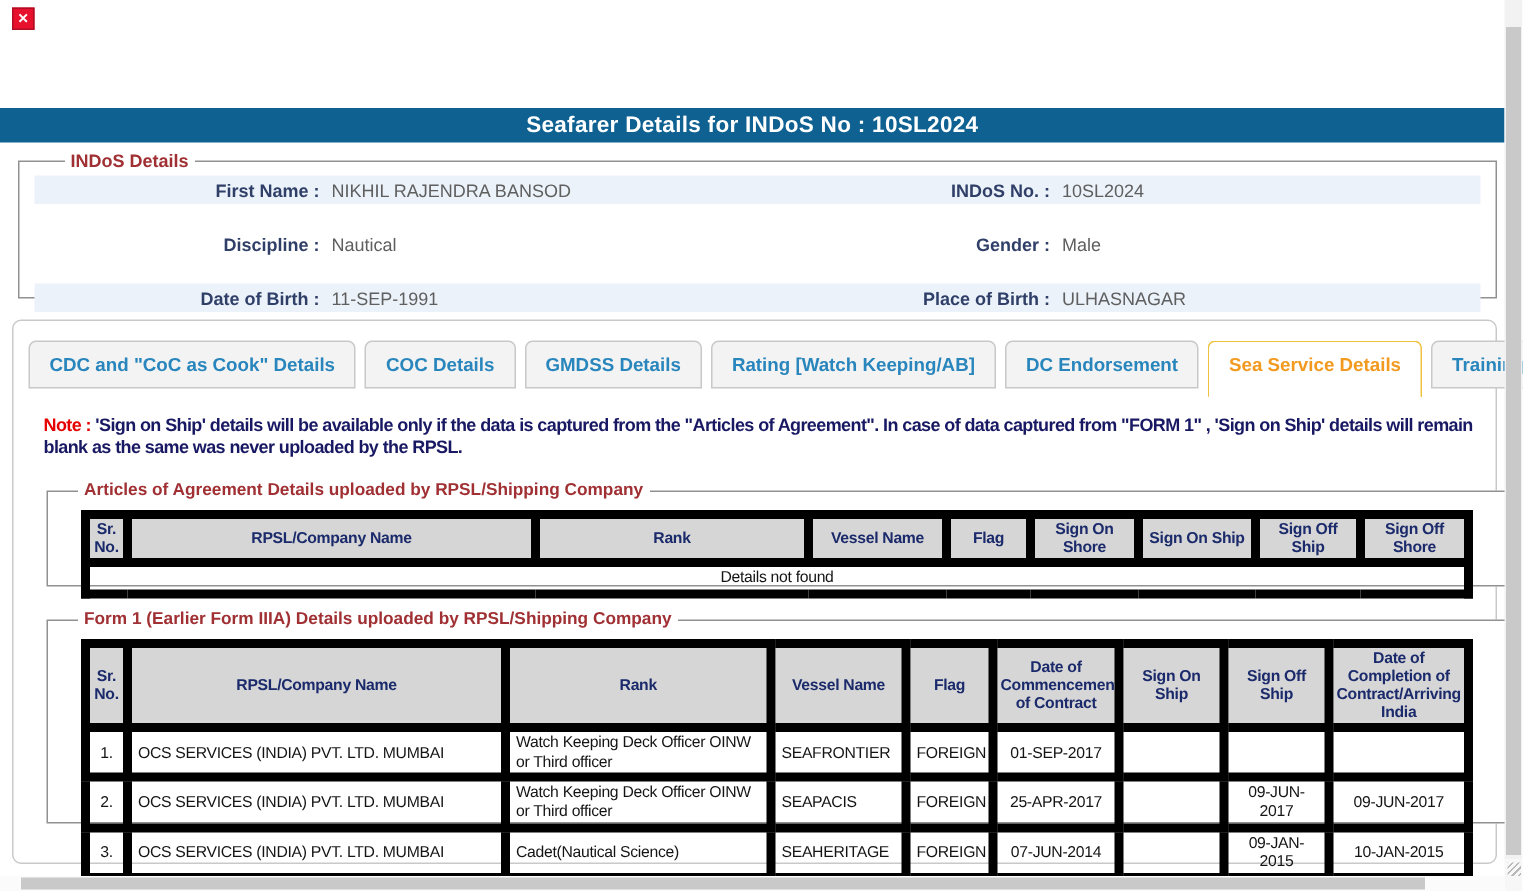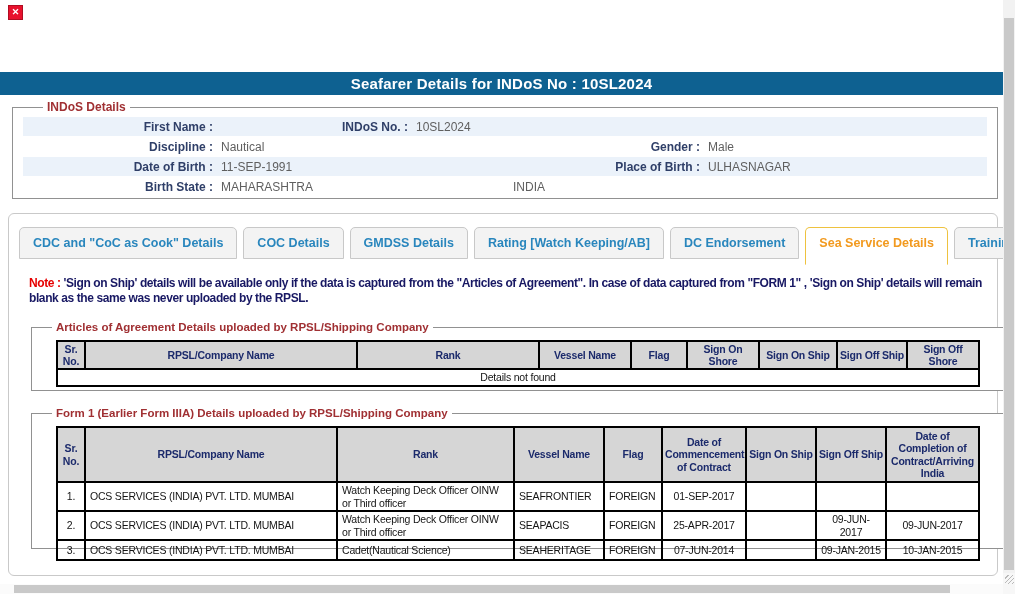--- a/index.html
+++ b/index.html
@@ -17,21 +17,21 @@
     background:#0e6191; color:#fff; text-align:center; font-weight:bold;
     font-size:15px; line-height:23px; letter-spacing:.2px; }
 
   
   fieldset { border:1px solid #919191; }
   legend { color:#a03033; font-weight:bold; font-size:11.5px; padding:0 4px; margin-left:20px; }
 
   .indos-fs { position:absolute; left:12px; top:100px; width:986px; height:99px;
     padding:3px 10px 0 10px; background:#fff; }
   .indos-fs legend { font-size:12px; }
-  .indos-row { display:flex; height:19px; margin-bottom:1px; align-items:center;
+  .indos-row { display:flex; height:19px; margin-bottom:17px; align-items:center;
     font-size:12px; }
   .indos-row.alt { background:#ebf2fa; }
   .fld-label { width:190px; text-align:right; font-weight:bold; color:#2f3f68; }
   .fld-label.r { width:195px; }
   .fld-value { padding-left:8px; color:#5f5f5f; }
   .fld-value.lv { width:292px; }
   .fld-value.rv { flex:1; }
 
   
   .panel { position:absolute; left:8px; top:213px; width:990px; height:363px;
@@ -48,21 +48,21 @@
     font-weight:bold; letter-spacing:-0.4px; line-height:1.22; color:#181863; }
   .note .note-prefix { color:#e60000; }
 
   .inner-fs { position:absolute; left:22px; width:974px; background:#fff;
     padding:2px 0 0 0; }
   .fs-agreement { top:107px; height:70px; }
   .fs-form1 { top:193px; height:142px; }
 
   table.grid { border-collapse:collapse; margin:5px auto 0 auto; table-layout:fixed;
     width:922px; border:1px solid #1c1c1c; }
-  table.grid th, table.grid td { border:2px solid #000000; overflow:hidden; }
+  table.grid th, table.grid td { border:6px solid #000000; overflow:hidden; }
   table.grid th { background:#d6d6d6; color:#1b2a6b; font-size:10.5px;
     font-weight:bold; text-align:center; vertical-align:middle; padding:1px 2px;
     letter-spacing:-0.2px; line-height:1.15; }
   .hdr-row-1 th { height:26px; }
   .hdr-row-2 th { height:55px; }
   td.msg { color:#e00000; font-weight:bold; font-size:12px; text-align:center;
     height:17px; }
   table.grid td { font-size:10.5px; font-weight:normal; color:#141414;
     padding:1px 4px; letter-spacing:-0.2px; line-height:1.2; vertical-align:middle; }
   td.c { text-align:center; }
@@ -91,20 +91,21 @@
 <div id="stage">
 
   <div class="broken-img">✕</div>
 
   <div class="title-bar">Seafarer Details for INDoS No : 10SL2024</div>
 
   <fieldset class="indos-fs">
     <legend>INDoS Details</legend>
     <div class="indos-row alt">
       <span class="fld-label">First Name :</span>
+      <span class="fld-value lv">NIKHIL RAJENDRA BANSOD</span>
       <span class="fld-label r">INDoS No. :</span>
       <span class="fld-value rv">10SL2024</span>
     </div>
     <div class="indos-row">
       <span class="fld-label">Discipline :</span>
       <span class="fld-value lv">Nautical</span>
       <span class="fld-label r">Gender :</span>
       <span class="fld-value rv">Male</span>
     </div>
     <div class="indos-row alt">

